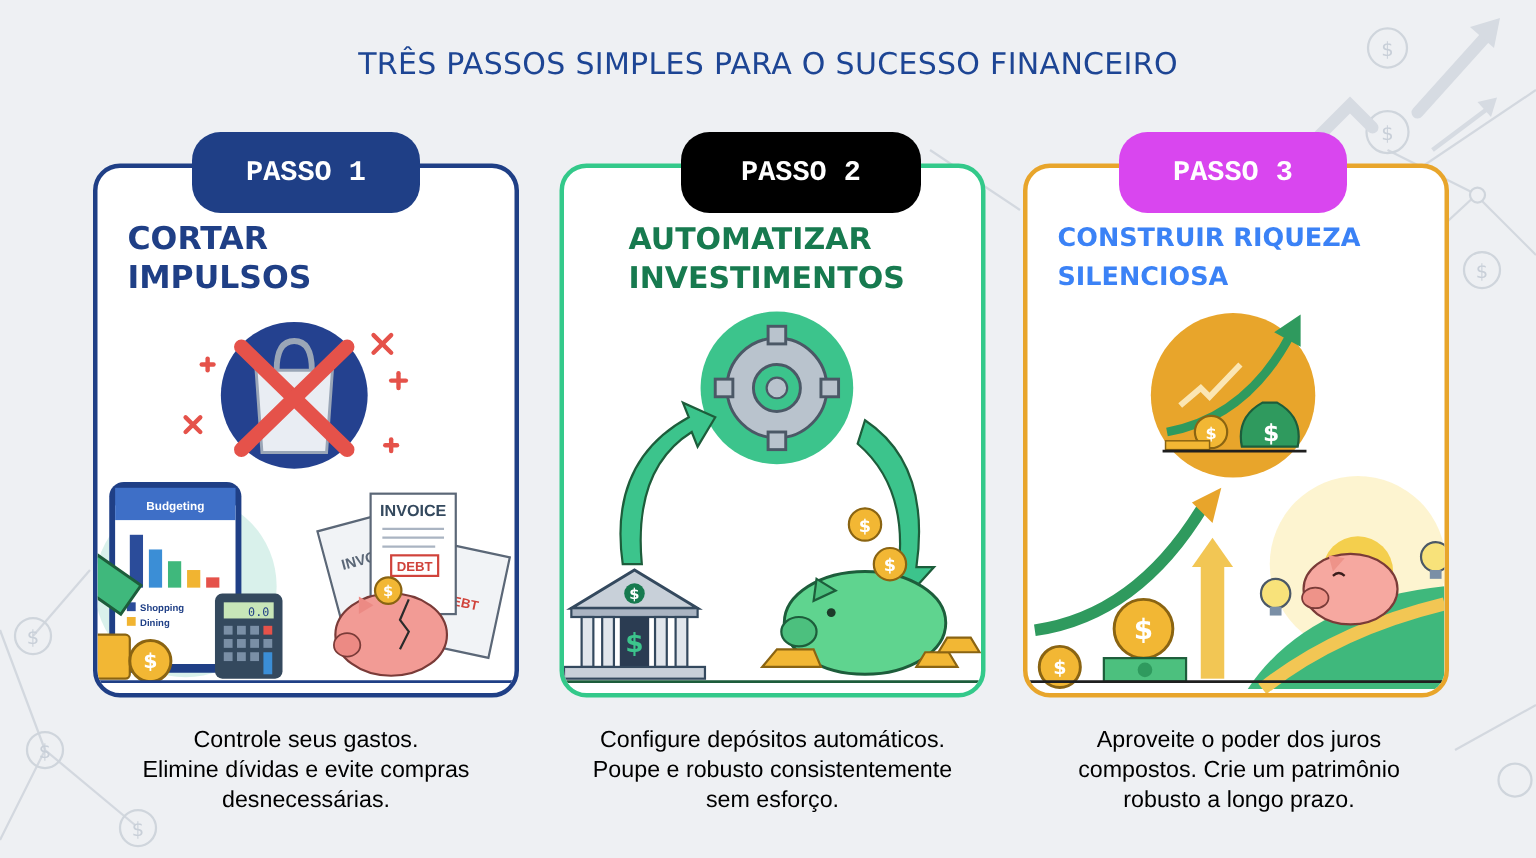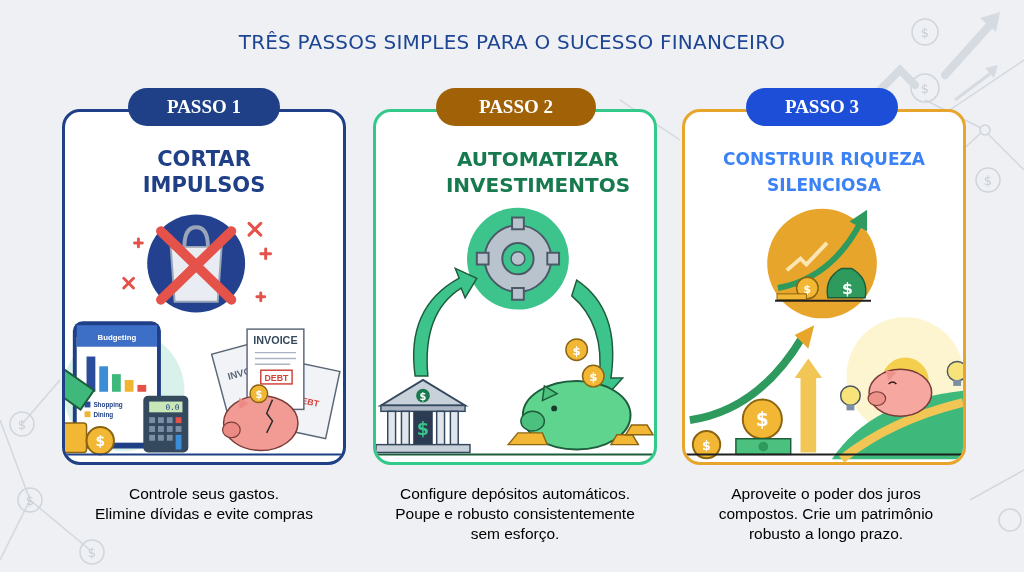--- a/index.html
+++ b/index.html
@@ -18,33 +18,34 @@
   }
   .card {
     position: absolute; top: 109px; width: 284px; height: 356px;
     background: #fff; border: 3px solid; border-radius: 18px;
     overflow: hidden;
   }
   .card.c1 { left: 62px; border-color: #1f3f86; }
   .card.c2 { left: 373px; border-color: #33c98a; }
   .card.c3 { left: 682px; border-color: #e8a52b; }
   .badge {
-    position: absolute; top: 88px; height: 38px; border-radius: 19px;
+    position: absolute; top: 88px; height: 54px; border-radius: 19px;
     color: #fff; font-weight: 700; font-size: 19px;
-    font-family: Liberation Serif, serif;
+    font-family: Liberation Mono, monospace;
     display: flex; align-items: center; justify-content: center;
     z-index: 3;
   }
   .badge.b1 { left: 128px; width: 152px; background: #1f3f86; }
-  .badge.b2 { left: 436px; width: 160px; background: #a16207; text-align: right; }
-  .badge.b3 { left: 746px; width: 152px; background: #1d4ed8; }
+  .badge.b2 { left: 454px; width: 160px; background: #000000; text-align: right; }
+  .badge.b3 { left: 746px; width: 152px; background: #d946ef; }
   .card-title {
     position: absolute; top: 34px; left: 0; width: 100%;
-    text-align: center; font-weight: 700; font-size: 21px; line-height: 26px;
+    text-align: left; font-weight: 700; font-size: 21px; line-height: 26px;
     font-family: "DejaVu Sans", sans-serif;
+    padding-left: 20px;
   }
   .c1 .card-title { color: #1f3f86; }
   .c2 .card-title { color: #177a4f; font-size: 20px; margin-left: 23px; }
   .c3 .card-title { color: #3b82f6; font-size: 17px; }
   .card-art { position: absolute; left: 0; top: 95px; width: 100%; height: 255px; }
   .desc {
     position: absolute; top: 484px; width: 300px;
     text-align: center; color: #000000; font-size: 15.5px; line-height: 20px;
   }
   .desc.d1 { left: 54px; }
@@ -312,20 +313,21 @@
       <circle cx="278" cy="165" r="10" fill="#f8e27a" stroke="#4b5866" stroke-width="1.5"></circle>
       <rect x="274" y="174" width="8" height="6" fill="#7a8fa6"></rect>
     </g>
     <line x1="0" y1="250" x2="284" y2="250" stroke="#1f1f1f" stroke-width="2"></line>
   </svg>
 </div>
 
 <div class="desc d1">
   <div>Controle seus gastos.</div>
   <div>Elimine dívidas e evite compras</div>
+  <div>desnecessárias.</div>
 </div>
 <div class="desc d2">
   <div>Configure depósitos automáticos.</div>
   <div>Poupe e robusto consistentemente</div>
   <div>sem esforço.</div>
 </div>
 <div class="desc d3">
   <div>Aproveite o poder dos juros</div>
   <div>compostos. Crie um patrimônio</div>
   <div>robusto a longo prazo.</div>

